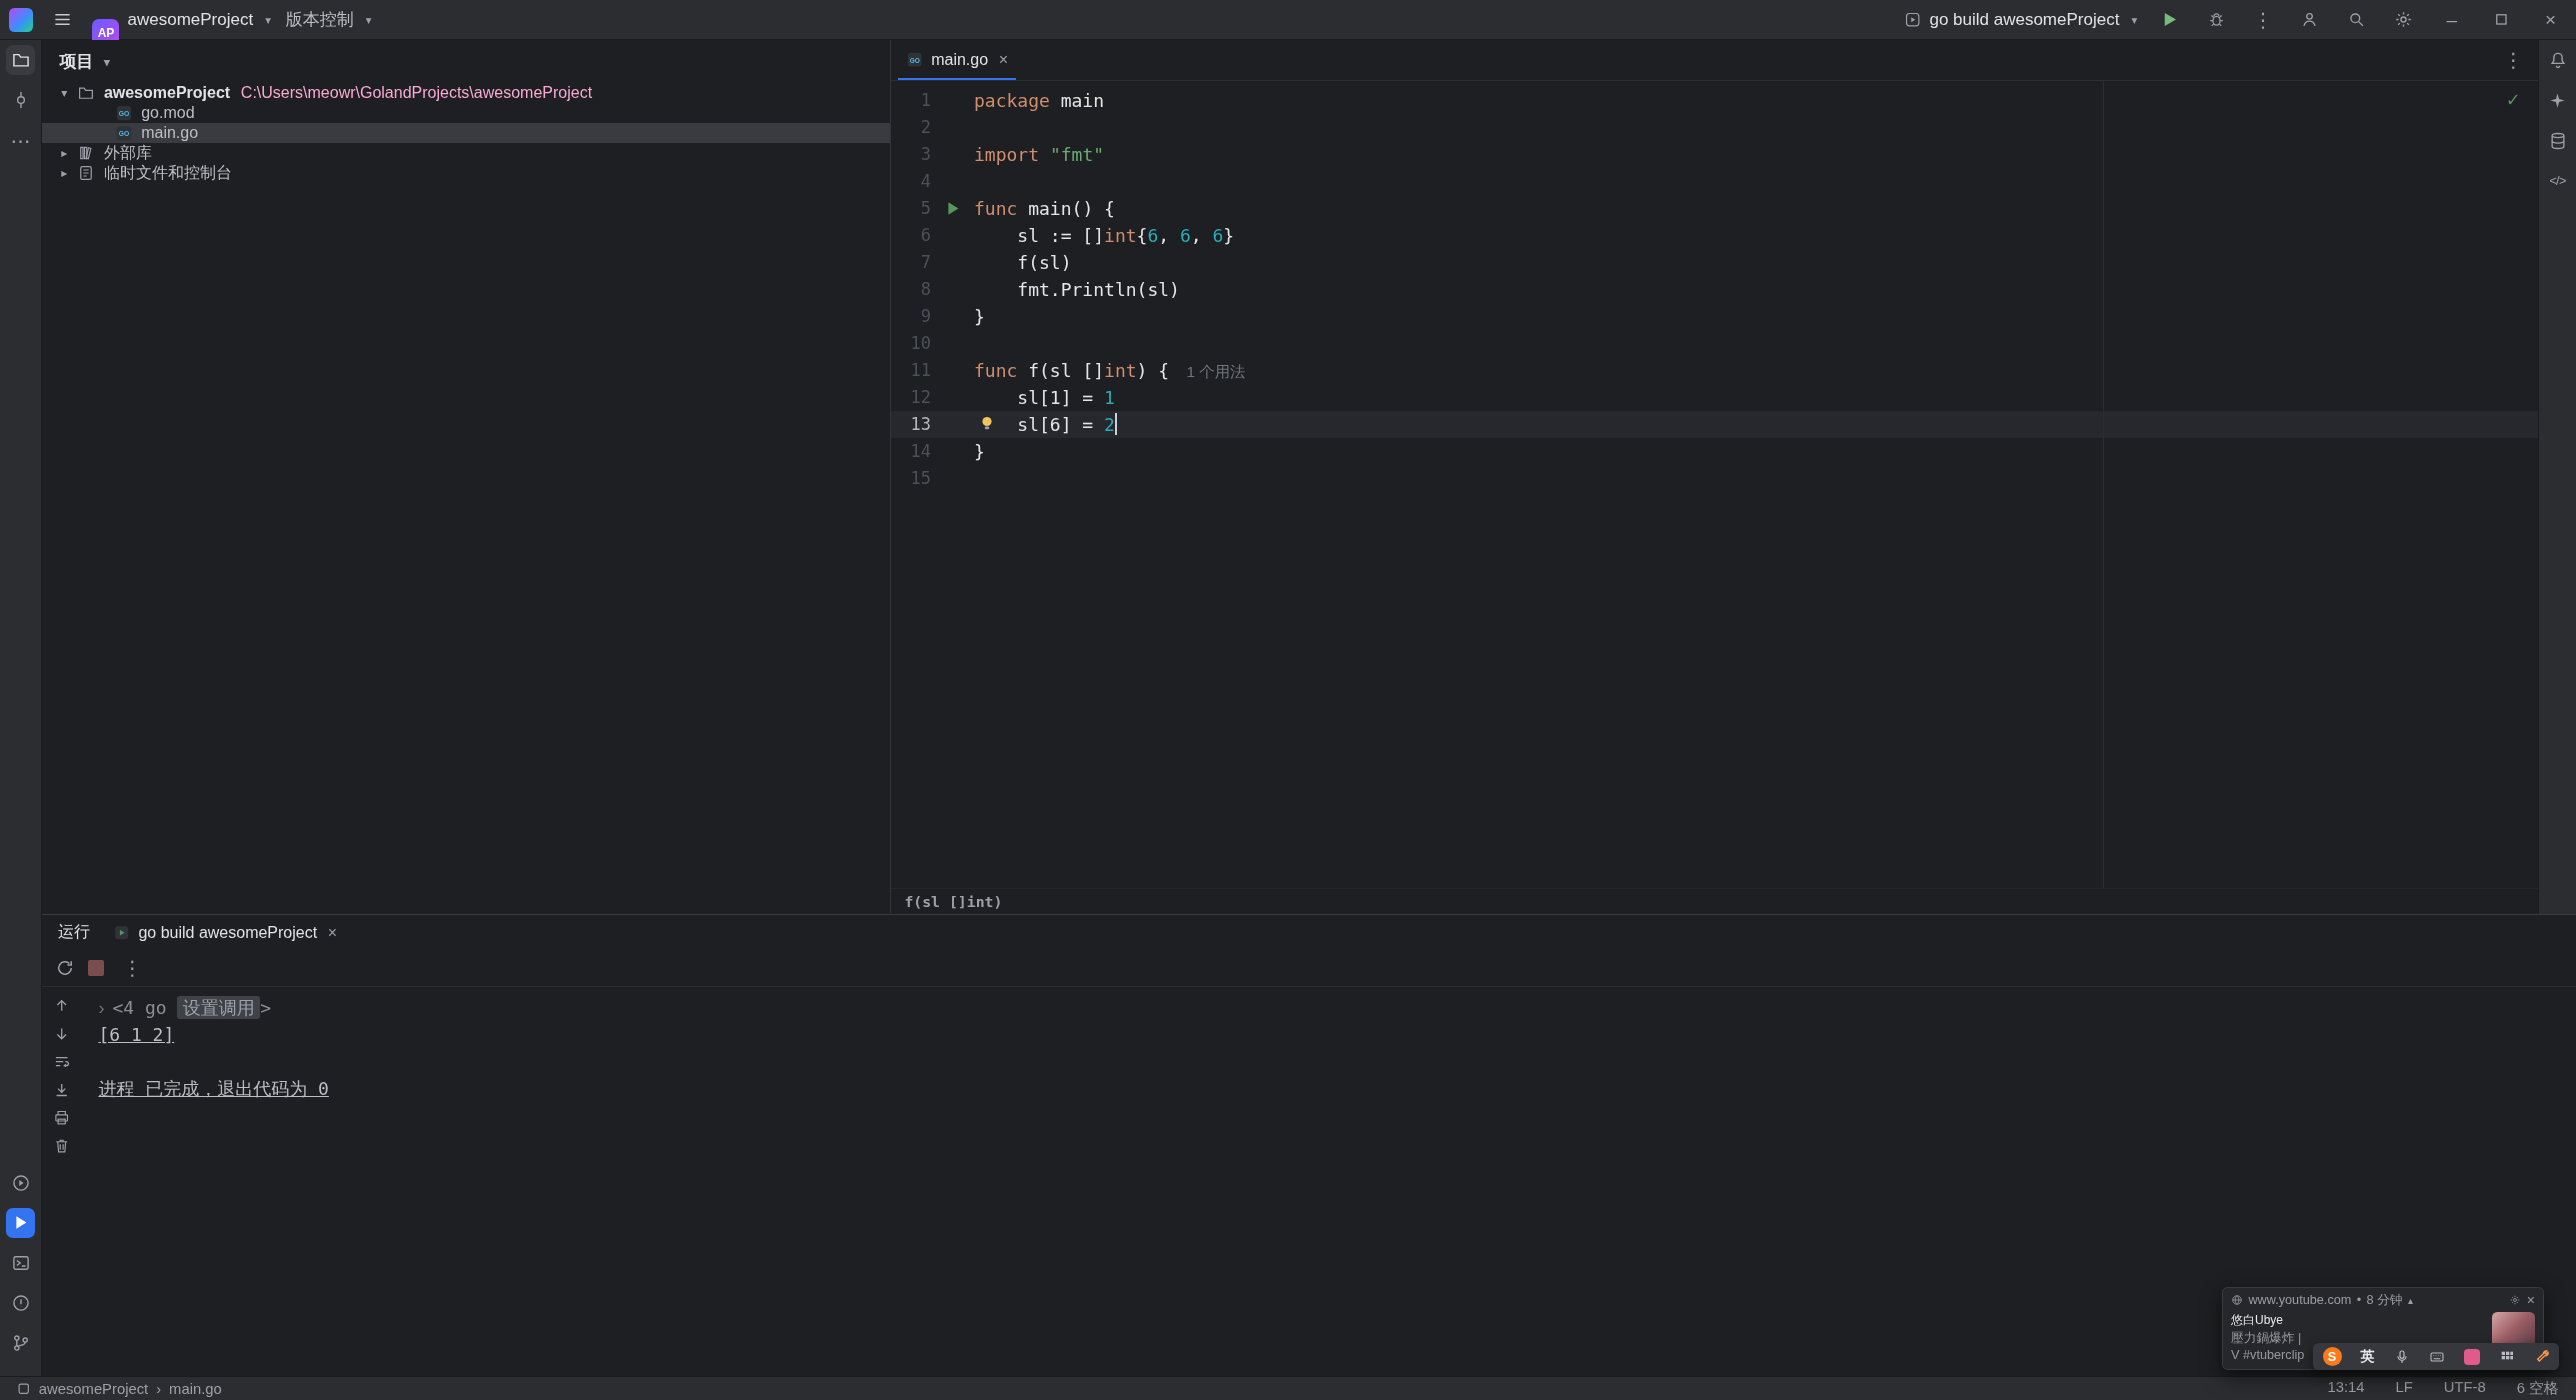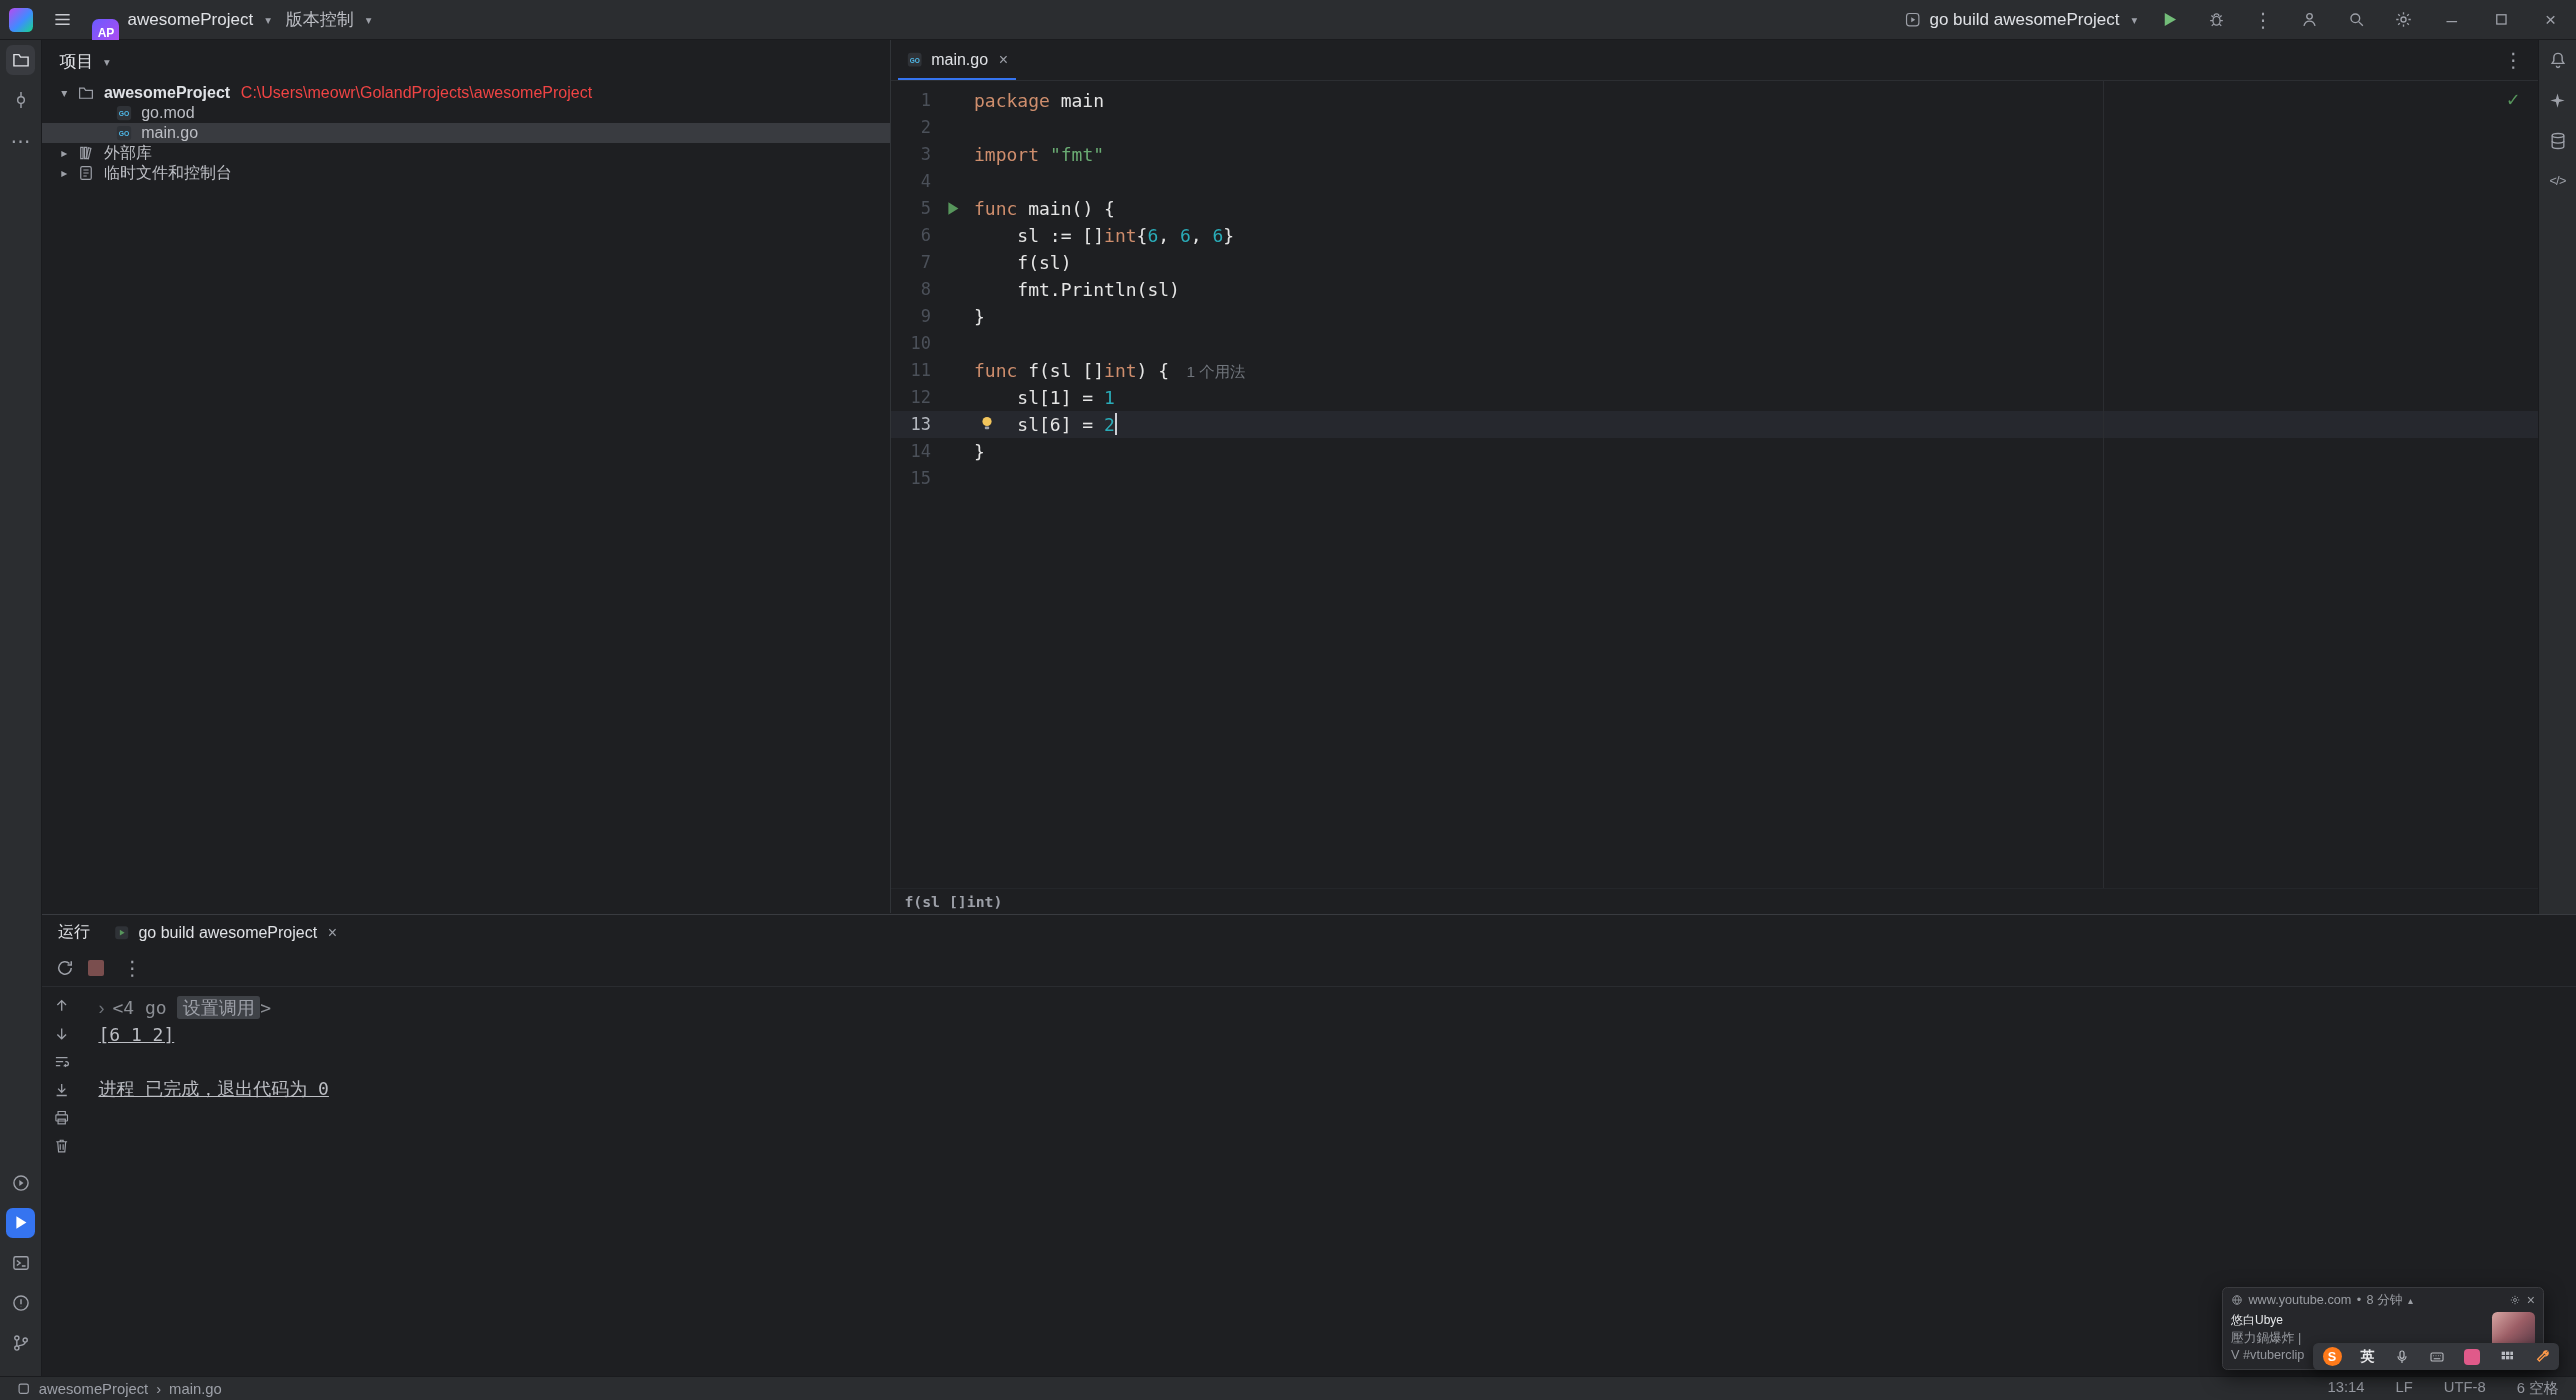--- a/index.html
+++ b/index.html
@@ -31,27 +31,27 @@
   .strip-btn{width:29.5px;height:29.5px;border-radius:6.7px;display:flex;align-items:center;justify-content:center;
              margin-bottom:10.7px;color:#9da0a8;}
   .strip-btn.active-gray{background:#393b40;}
   .strip-btn.active-blue{background:#3574f0;}
   .strip-spacer{flex:1;}
   .code-tag{font-size:12.7px;color:#9da0a8;letter-spacing:-0.7px;}
   
   .projpanel{position:absolute;left:42px;top:40px;width:849px;height:873px;background:#1e1f22;
              border-right:0.7px solid #313438;box-sizing:border-box;overflow:hidden;}
   .pp-header{height:43px;display:flex;align-items:center;padding-left:17.4px;gap:6.7px;color:#dfe1e5;
-             font-size:17px;font-weight:400;}
+             font-size:17px;font-weight:700;}
   .tree-row{height:20px;display:flex;align-items:center;font-size:16px;color:#bcbec4;white-space:nowrap;}
   .tree-row.sel{background:#393b40;}
   .t-chev{width:23px;text-align:center;color:#9da0a8;font-size:12px;flex:none;}
   .t-icon{width:21.5px;height:19px;margin-right:6.7px;display:flex;align-items:center;justify-content:center;flex:none;}
   .t-label.bold{color:#dfe1e5;font-weight:700;}
-  .t-path{color:#ef4444;margin-left:10.7px;}
+  .t-path{color:#f9a8d4;margin-left:10.7px;}
   
   .editor{position:absolute;left:891px;top:40px;right:38px;height:873px;background:#1e1f22;}
   .tabbar{height:40px;display:flex;align-items:center;border-bottom:0.7px solid #2c2e32;position:relative;}
   .ed-tab{position:relative;height:100%;display:flex;align-items:center;gap:8px;padding:0 14.8px;}
   .ed-tab::after{content:"";position:absolute;left:6.7px;right:6.7px;bottom:0;height:2px;background:#3574f0;}
   .tab-label{color:#dfe1e5;font-size:16px;}
   .tab-close{color:#9da0a8;font-size:16px;margin-left:2.7px;}
   .tab-kebab{margin-left:auto;margin-right:14.8px;color:#9da0a8;font-size:20px;}
   .code-area{position:absolute;top:40px;left:0;right:0;bottom:24px;padding-top:6.7px;
              font-family:"DejaVu Sans Mono",monospace;font-size:18px;overflow:hidden;}

